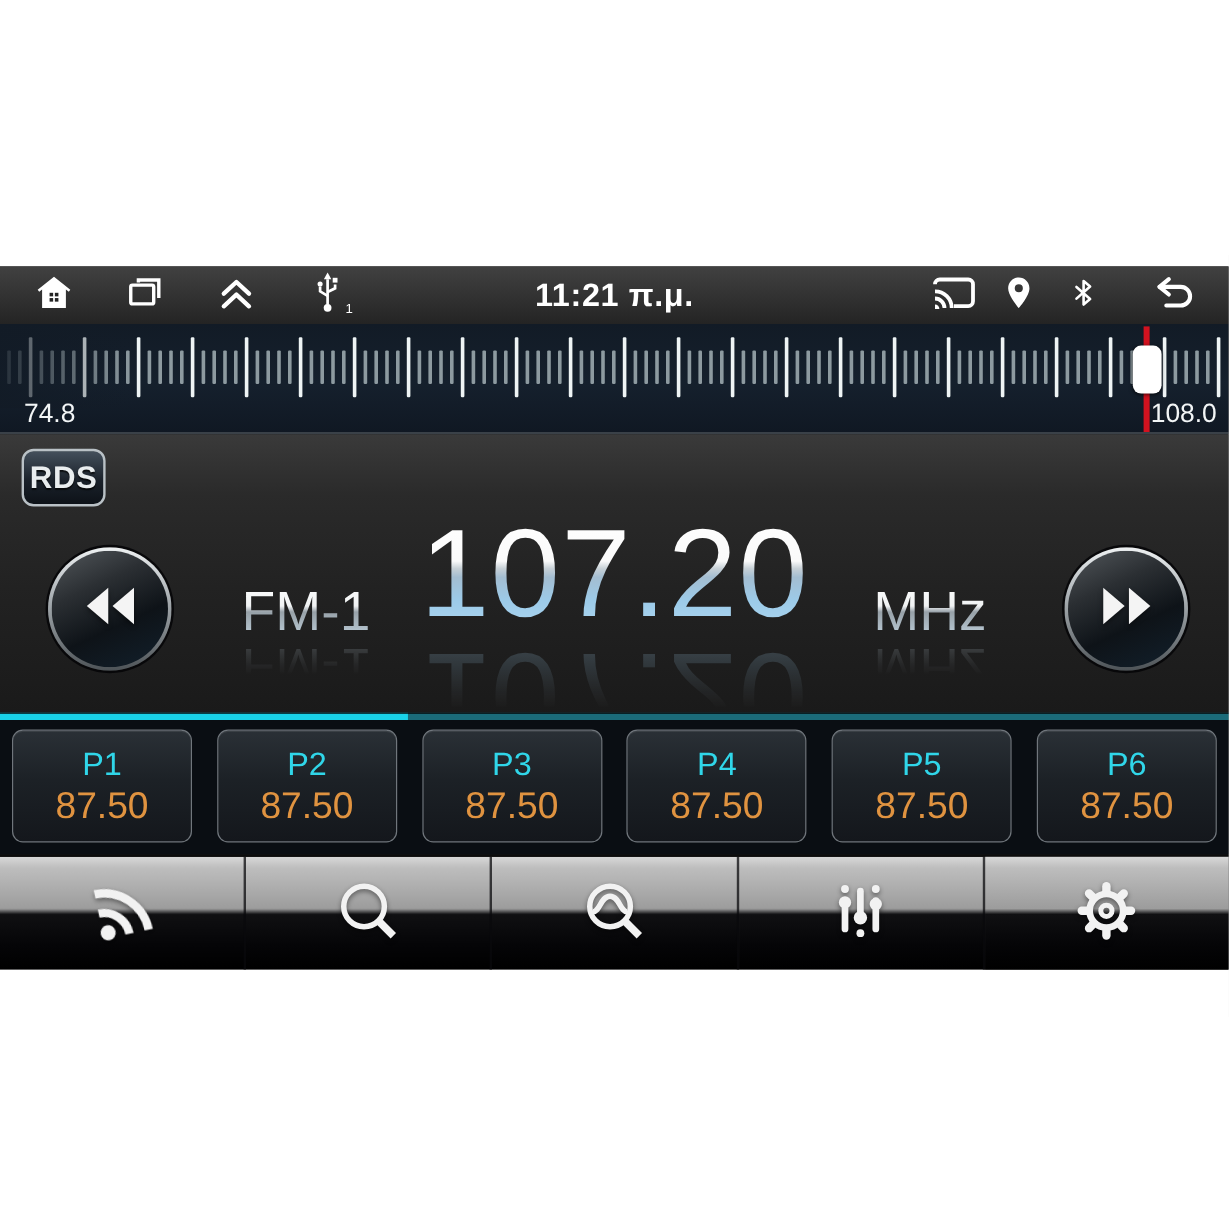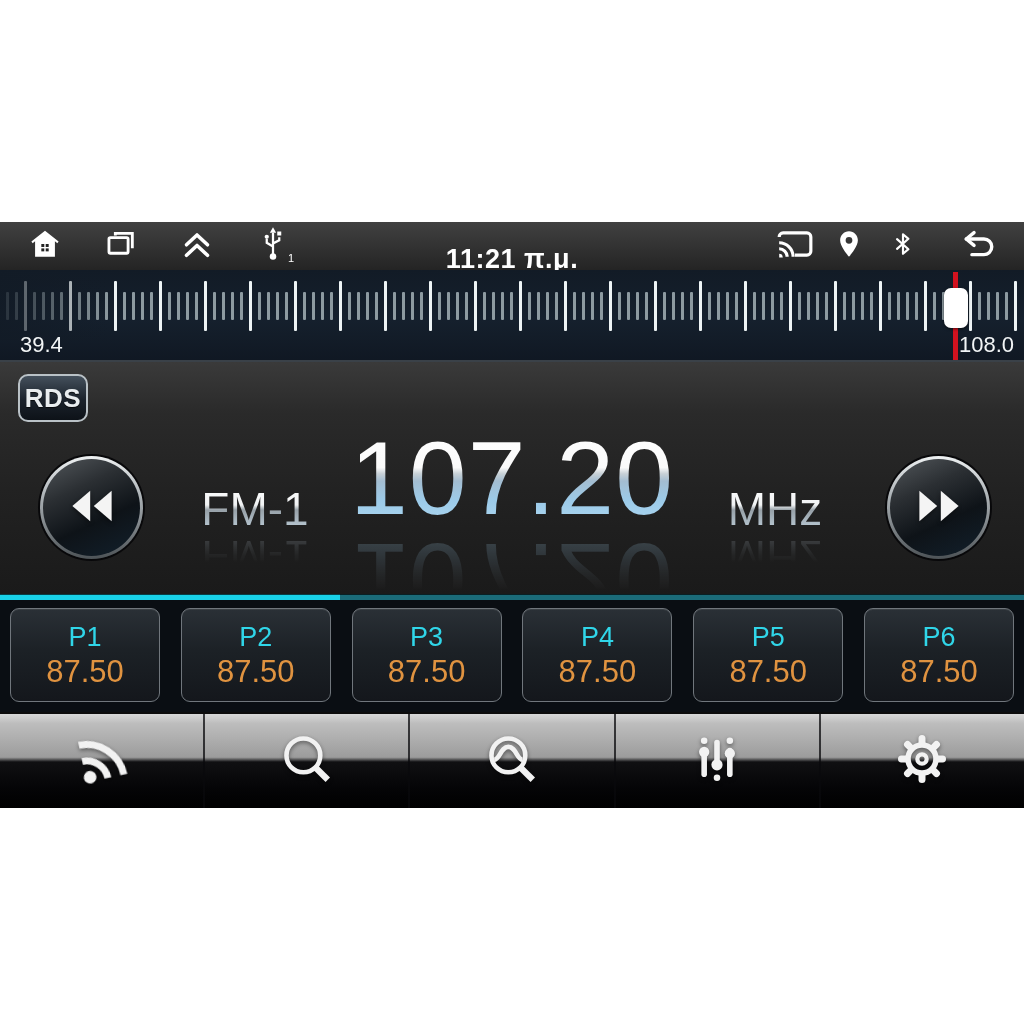--- a/index.html
+++ b/index.html
@@ -6,21 +6,21 @@
   .stage{position:relative;width:1024px;height:1024px;background:#ffffff;overflow:hidden;margin:0 auto;}
   .screen{position:absolute;left:0;top:222px;width:1024px;height:586px;background:#1c1c1c;}
 
   
   .statusbar{position:absolute;left:0;top:0;width:1024px;height:48px;
     background:linear-gradient(180deg,#414141 0%,#343434 45%,#242424 100%);
     display:flex;align-items:center;}
   .sb-left{display:flex;align-items:center;gap:38px;padding-left:26px;}
   .sb-right{display:flex;align-items:center;gap:16px;margin-left:auto;padding-right:26px;}
   .sb-ico{display:flex;align-items:center;justify-content:center;width:38px;height:40px;position:relative;}
-  .sb-time{position:absolute;left:50%;top:13px;height:48px;transform:translateX(-50%);
+  .sb-time{position:absolute;left:50%;top:0;height:48px;transform:translateX(-50%);
     display:flex;align-items:center;color:#fff;font-size:27px;font-weight:bold;letter-spacing:.5px;}
   .usb-badge{position:absolute;right:-2px;bottom:2px;font-size:11px;color:#fff;}
   .back-gap{margin-left:22px;}
 
   
   .scale{position:absolute;left:0;top:48px;width:1024px;height:92px;
     background:linear-gradient(180deg,#121b26 0%,#15202d 55%,#101823 100%);
     border-bottom:2px solid #3a4148;box-sizing:border-box;}
   .ticks{position:absolute;left:0;top:6px;width:1024px;height:64px;}
   .ticks i{position:absolute;top:16px;width:3px;height:28px;background:#8d9aa0;border-radius:1px;}
@@ -298,21 +298,21 @@
           <i style="left: 951px;"></i>
           <i style="left: 960px;"></i>
           <i class="major" style="left: 969px;"></i>
           <i style="left: 978px;"></i>
           <i style="left: 987px;"></i>
           <i style="left: 996px;"></i>
           <i style="left: 1005px;"></i>
           <i class="major" style="left: 1014px;"></i>
         </div>
       <div class="scale-fade"></div>
-      <div class="scale-min">39.4</div>
+      <div class="scale-min">74.8</div>
       <div class="scale-max">108.0</div>
       <div class="indicator" style="left: 93.3%;">
         <div class="thumb"></div>
       </div>
     </div>
 
     <div class="main">
       <div class="rds-badge">RDS</div>
 
 

